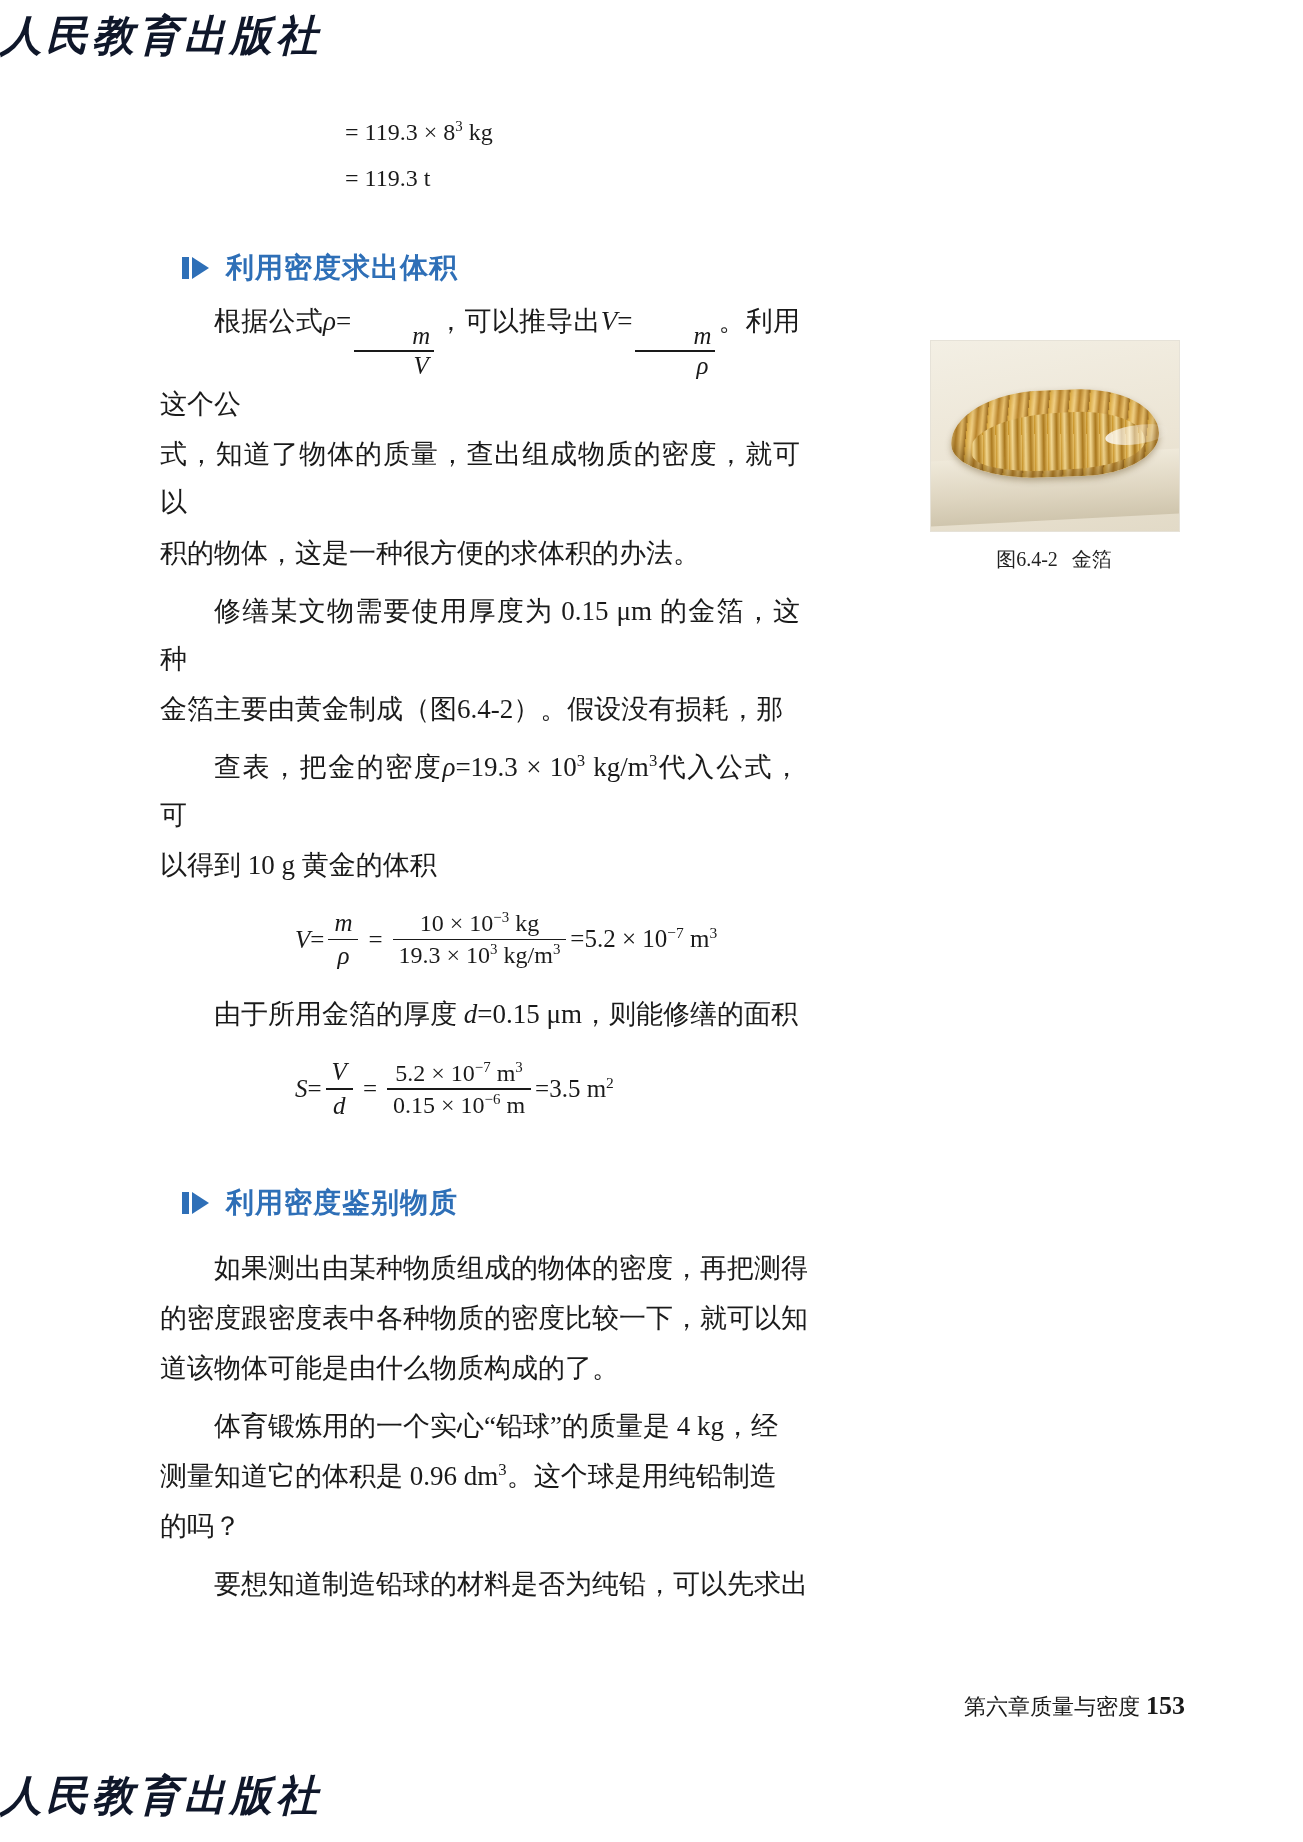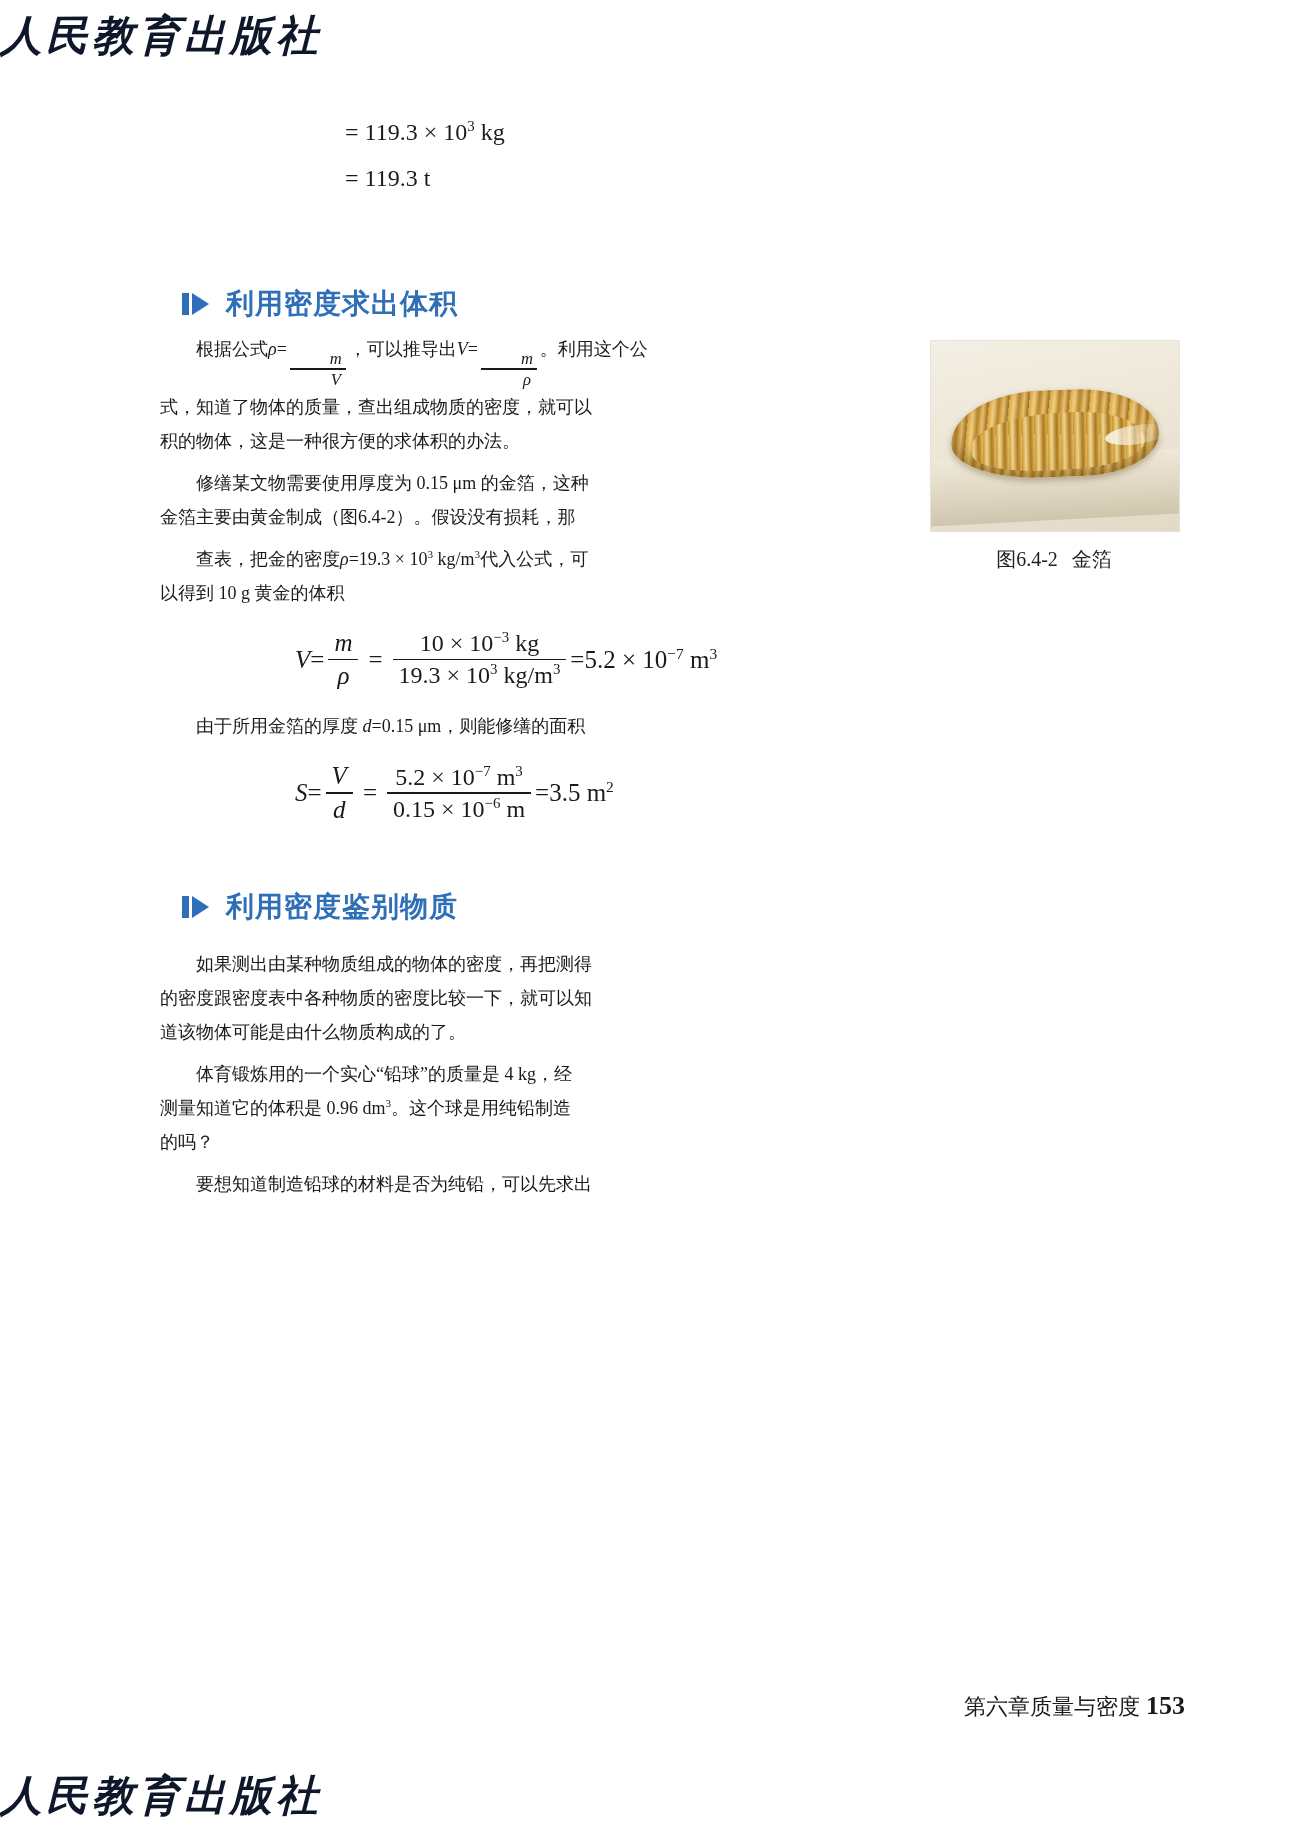--- a/index.html
+++ b/index.html
@@ -48,21 +48,21 @@
   }
   .eq-line { white-space: nowrap; }
 
   sup.sup { font-size: 0.62em; vertical-align: super; }
   .ital { font-style: italic; }
 
   
   .section-heading {
     display: flex;
     align-items: center;
-    margin-top: 84px;
+    margin-top: 48px;
     margin-bottom: 10px;
     margin-left: 22px;
   }
   .heading-marker {
     width: 30px;
     height: 26px;
     margin-right: 14px;
     position: relative;
     flex: none;
   }
@@ -85,21 +85,21 @@
   .heading-text {
     font-family: "Liberation Sans", "DejaVu Sans", sans-serif;
     font-size: 28px;
     font-weight: bold;
     color: #2e6fb7;
     letter-spacing: 1px;
   }
 
   
   .para {
-    font-size: 18px;
+    font-size: 27px;
     line-height: 1.78;
     text-align: justify;
     text-justify: inter-ideograph;
     margin: 0 0 2px 0;
     text-indent: 2em;
   }
   .col-narrow { width: 640px; }
   .col-full { width: 905px; }
 
   
@@ -229,21 +229,21 @@
 </style>
 </head>
 <body>
 
 <div class="publisher-mark publisher-top">人民教育出版社</div>
 
 <div class="content">
 
   <div class="eq-block">
     <div class="eq-line">
-      <span>= 119.3 × 10</span><sup class="sup">3</sup><span> kg</span>
+      <span>= 119.3 × 8</span><sup class="sup">3</sup><span> kg</span>
     </div>
     <div class="eq-line">
       <span>= 119.3 t</span>
     </div>
   </div>
 
   <div class="section-heading">
     <span class="heading-marker"></span>
     <span class="heading-text">利用密度求出体积</span>
   </div>

